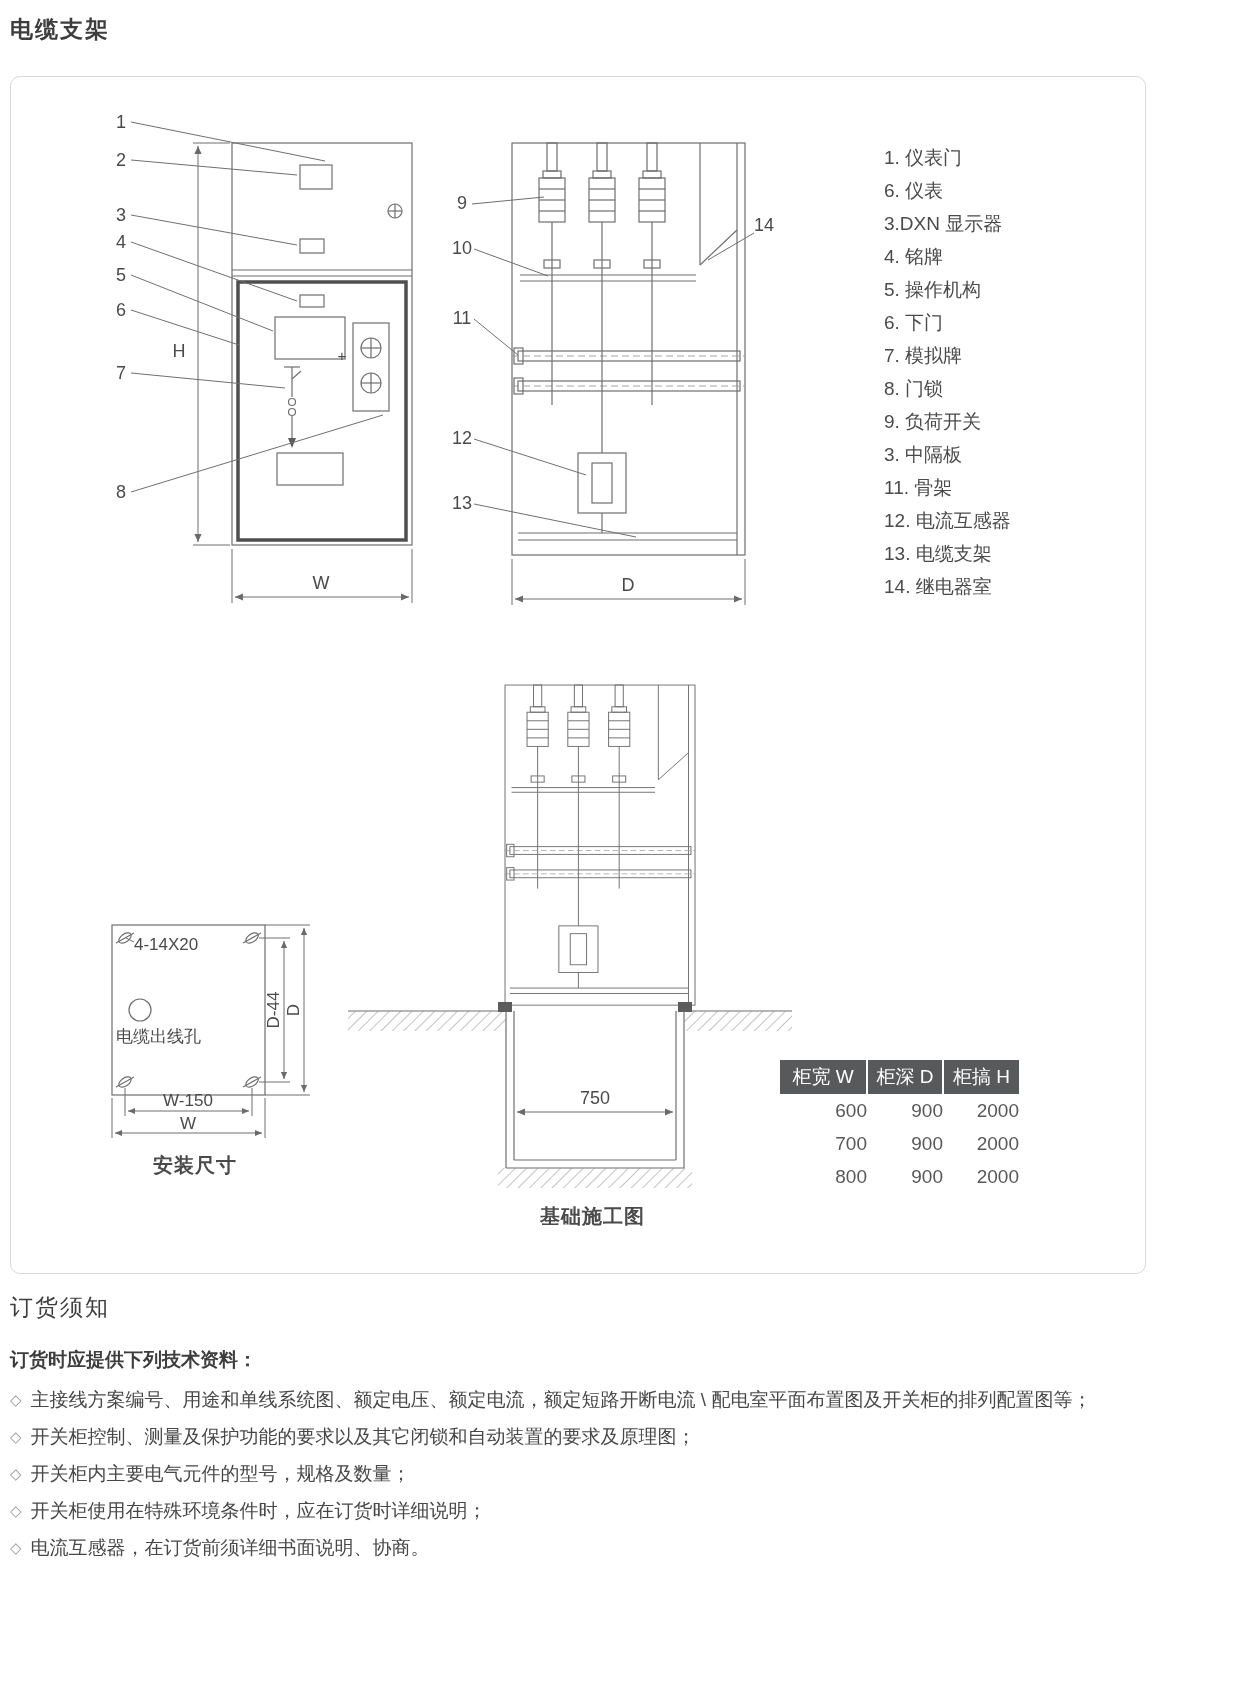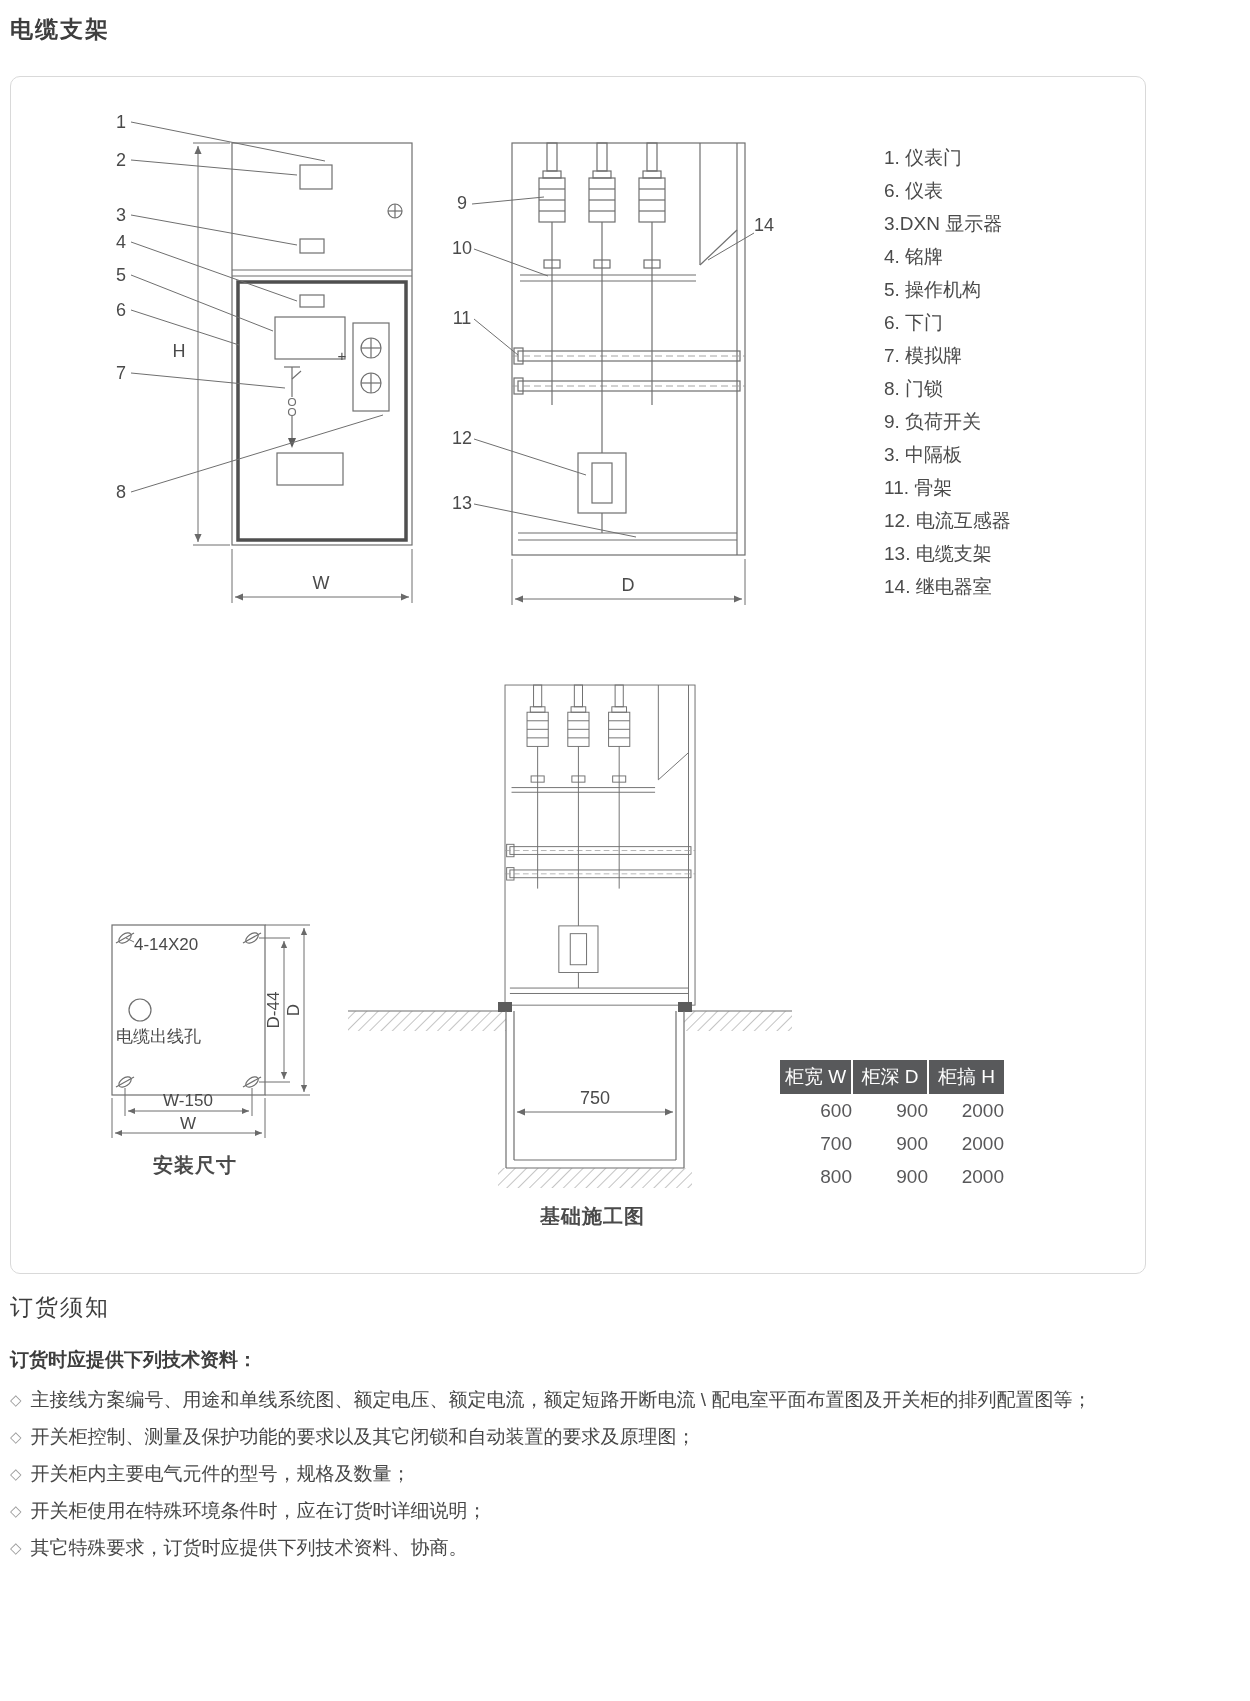--- a/index.html
+++ b/index.html
@@ -14,21 +14,21 @@
   svg text { font-family:"Liberation Sans","DejaVu Sans",sans-serif; fill:#4a4a4a; stroke:none; font-size:17px; }
   svg text.num { font-size:18px; }
   .s { stroke:#6f6f6f; stroke-width:1.2; fill:none; }
   .s2 { stroke:#4f4f4f; stroke-width:3.5; fill:none; }
   .sd { stroke:#6f6f6f; stroke-width:1; fill:none; }
   .dash { stroke:#9a9a9a; stroke-width:0.9; stroke-dasharray:7 4; fill:none; }
   .blk { fill:#5c5c5c; stroke:none; }
   .dim-table { position:absolute; left:780px; top:1060px; border-collapse:collapse; }
   .dim-table th { background:#58595b; color:#fff; font-size:19px; font-weight:normal; height:34px; text-align:center; border-right:2px solid #fff; }
   .dim-table th:last-child { border-right:none; }
-  .dim-table th:nth-child(1) { width:72px; }
+  .dim-table th:nth-child(1) { width:87px; }
   .dim-table th:nth-child(2), .dim-table th:nth-child(3) { width:76px; }
   .dim-table td { font-size:19px; color:#58585a; text-align:right; height:33px; background:#fff; }
   .h2 { position:absolute; left:10px; top:1292px; font-size:23px; font-weight:normal; color:#3d3d3d; letter-spacing:2px; }
   .notes-head { position:absolute; left:10px; top:1347px; font-size:19px; font-weight:bold; color:#3d3d3d; }
   .notes { position:absolute; left:10px; top:1381px; font-size:19px; color:#474747; }
   .note { display:flex; gap:9px; line-height:37px; }
   .bullet { color:#9a9a9a; font-size:15px; line-height:37px; }
 </style>
 </head>
 <body>
@@ -366,17 +366,17 @@
     <div class="note">
       <span class="bullet">◇</span>
       <span>开关柜内主要电气元件的型号，规格及数量；</span>
     </div>
     <div class="note">
       <span class="bullet">◇</span>
       <span>开关柜使用在特殊环境条件时，应在订货时详细说明；</span>
     </div>
     <div class="note">
       <span class="bullet">◇</span>
-      <span>其它特殊要求，订货时应提供下列技术资料、协商。</span>
+      <span>电流互感器，在订货前须详细书面说明、协商。</span>
     </div>
   </div>
 
 </div>
 
 </body></html>

